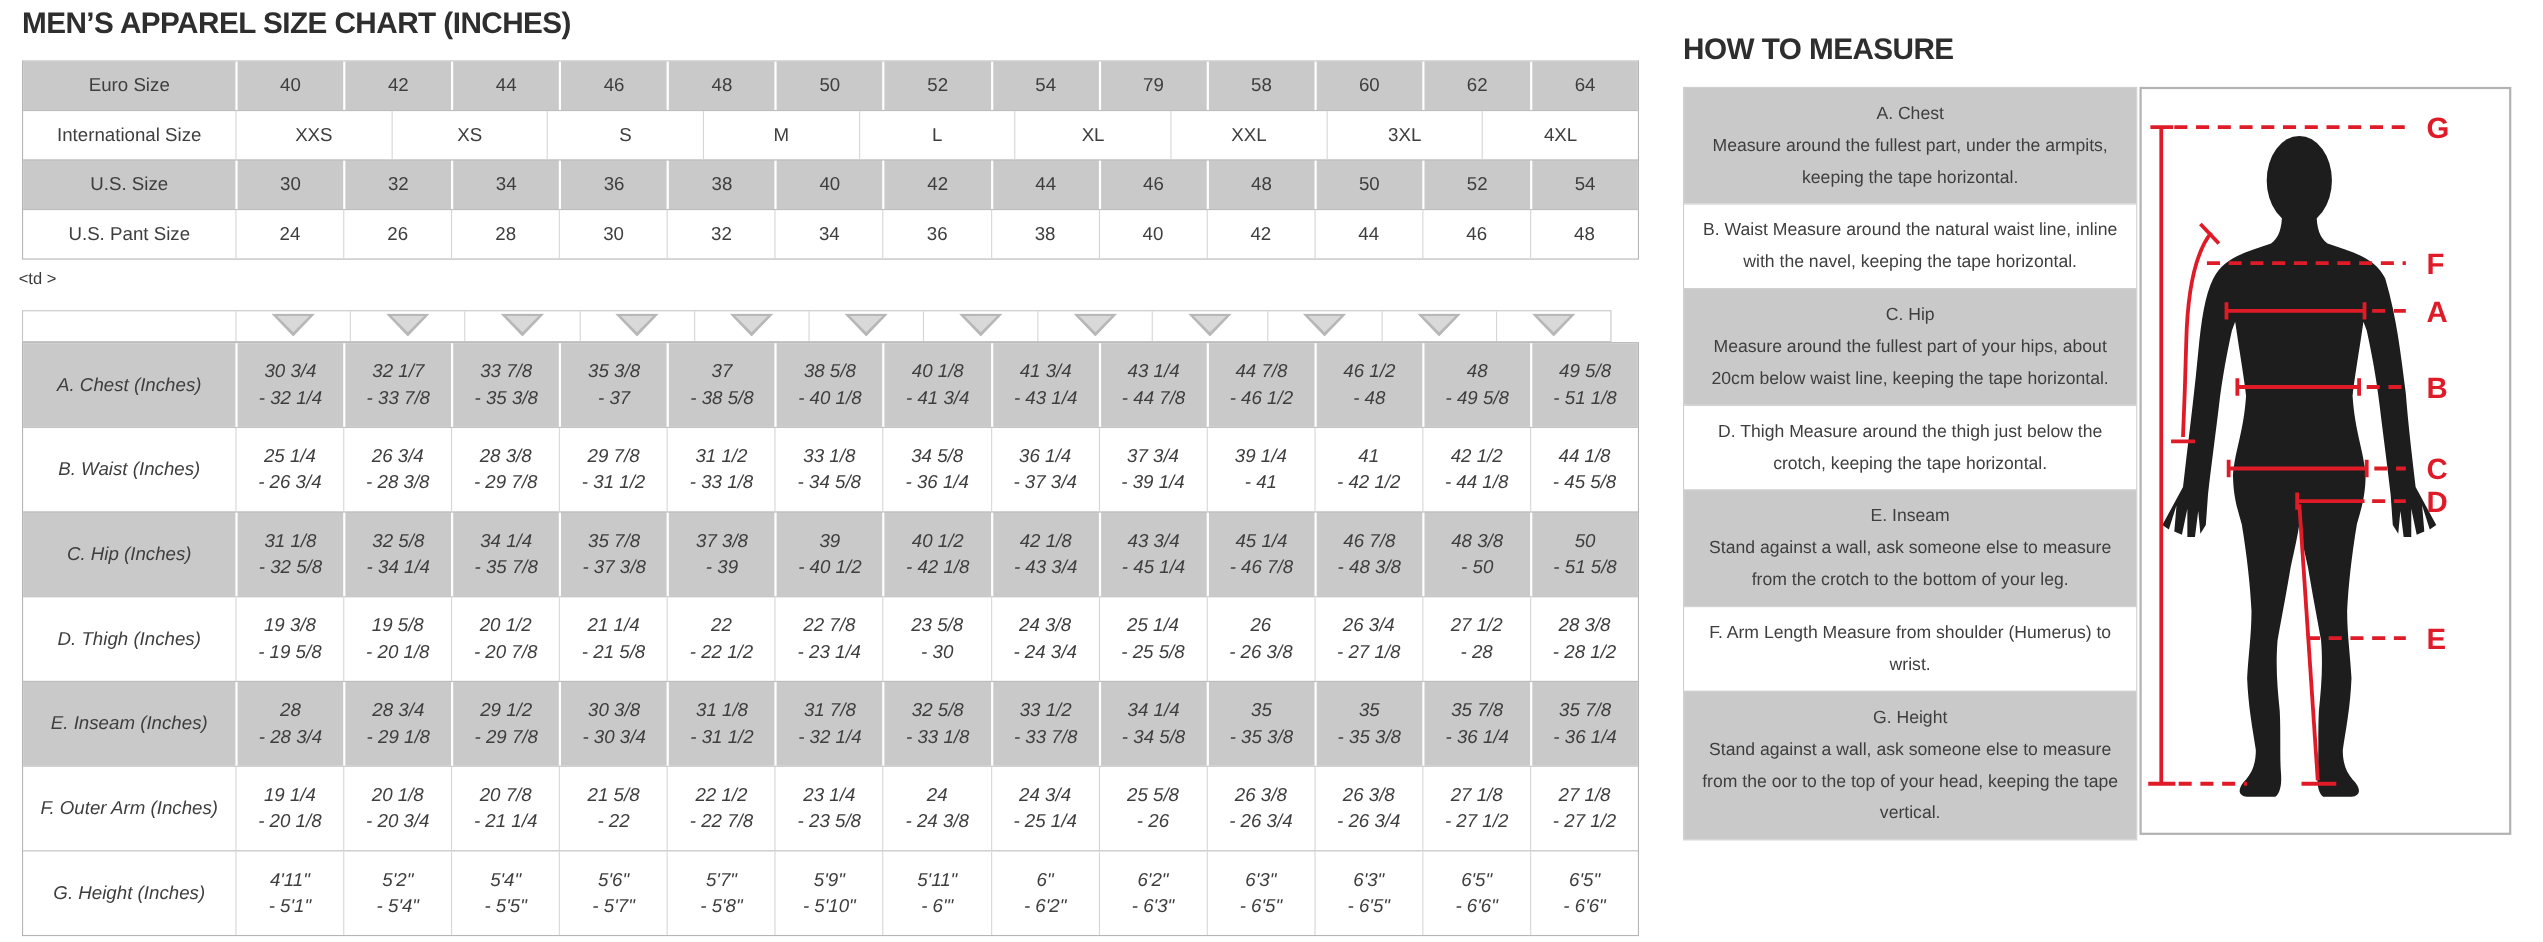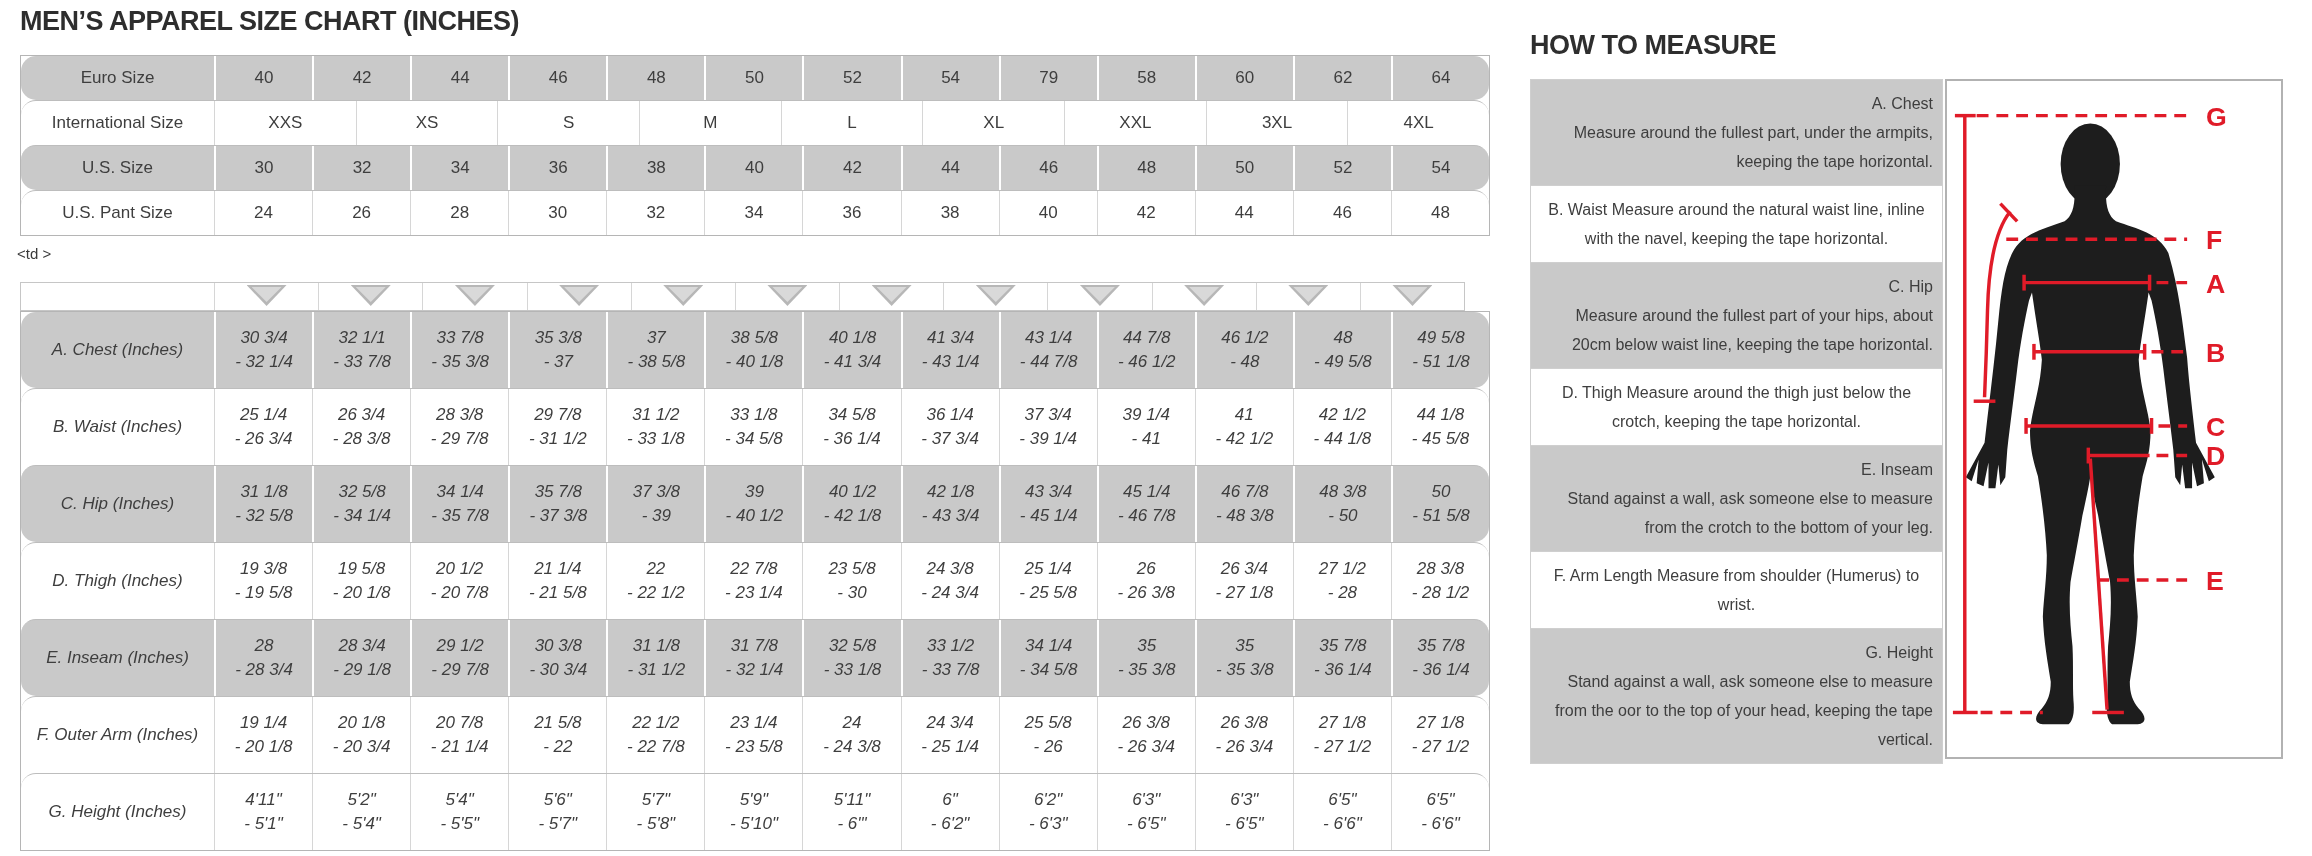--- a/index.html
+++ b/index.html
@@ -11,21 +11,21 @@
   .section-title{
     font-size:27px;font-weight:700;color:#2e2e2e;letter-spacing:-0.5px;
     margin:0 0 0 0;line-height:30px;
   }
   
   .size-chart-section{position:absolute;left:20px;top:6px;width:1470px;}
   .data-table{
     width:1470px;box-sizing:border-box;border:1px solid var(--outer,#b5b5b5);
     margin-top:19px;background:#fff;
   }
-  .tbl-row{display:flex;align-items:stretch;border-radius:15px;}
+  .tbl-row{display:flex;align-items:stretch;}
   .tbl-row + .tbl-row{border-top:1px solid var(--row-line,#bdbdbd);}
   .tbl-row.shaded{background:var(--shaded,#c9c9c9);}
   .tbl-row > div + div{border-left:1px solid var(--cell-line,#d6d6d6);}
   .tbl-row.shaded > div + div{border-left:2px solid #fff;}
   .header-row{height:44px;}
   .label-cell{
     flex:0 0 193px;display:flex;align-items:center;justify-content:center;
     font-size:17px;text-align:center;box-sizing:border-box;
   }
   .val-cell{
@@ -54,21 +54,21 @@
   .measure-section{position:absolute;left:1530px;top:6px;width:772px;margin-top:24px;}
   .howto-wrap{display:flex;align-items:flex-start;margin-top:19px;}
   .instructions{
     flex:0 0 413px;width:413px;box-sizing:border-box;border:1px solid #cfcfcf;background:#fff;
   }
   .instr-row{
     padding:9px 9px;font-size:16px;line-height:29px;text-align:center;
     white-space:pre-line;color:var(--text,#3e3e3e);
   }
   .instr-row + .instr-row{border-top:1px solid #cfcfcf;}
-  .instr-row.shaded{background:var(--shaded,#c9c9c9);text-align:right;}
+  .instr-row.shaded{background:var(--shaded,#c9c9c9);}
   .figure-box{
     width:338px;height:680px;box-sizing:border-box;border:2px solid #b2b2b2;
     margin-left:2px;background:#fff;
   }
   .figure-box svg{display:block;}
   .fig-label{font-family:"Liberation Sans",sans-serif;font-size:27px;font-weight:700;}
 </style>
 </head>
 <body>
 
@@ -207,21 +207,21 @@
   </div>
 
   <div class="data-table main-table" id="measure-table">
       <div class="tbl-row measure-row shaded">
         <div class="label-cell">A. Chest (Inches)</div>
         <div class="val-cell">
           <div>30 3/4</div>
           <div>- 32 1/4</div>
         </div>
         <div class="val-cell">
-          <div>32 1/1</div>
+          <div>32 1/7</div>
           <div>- 33 7/8</div>
         </div>
         <div class="val-cell">
           <div>33 7/8</div>
           <div>- 35 3/8</div>
         </div>
         <div class="val-cell">
           <div>35 3/8</div>
           <div>- 37</div>
         </div>

